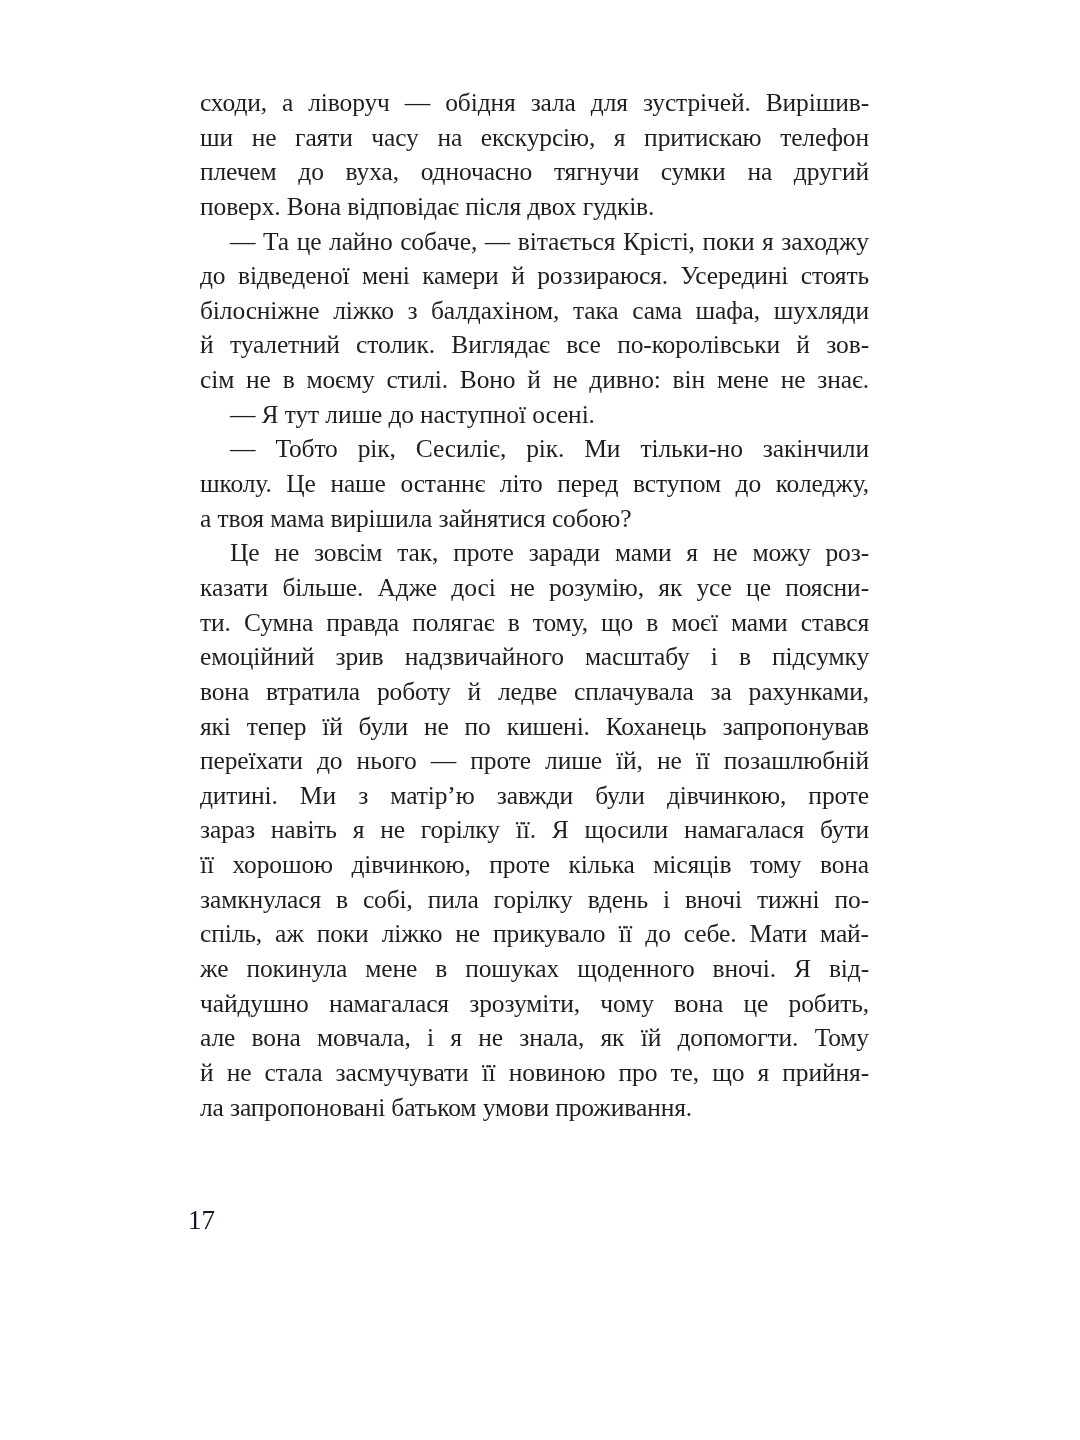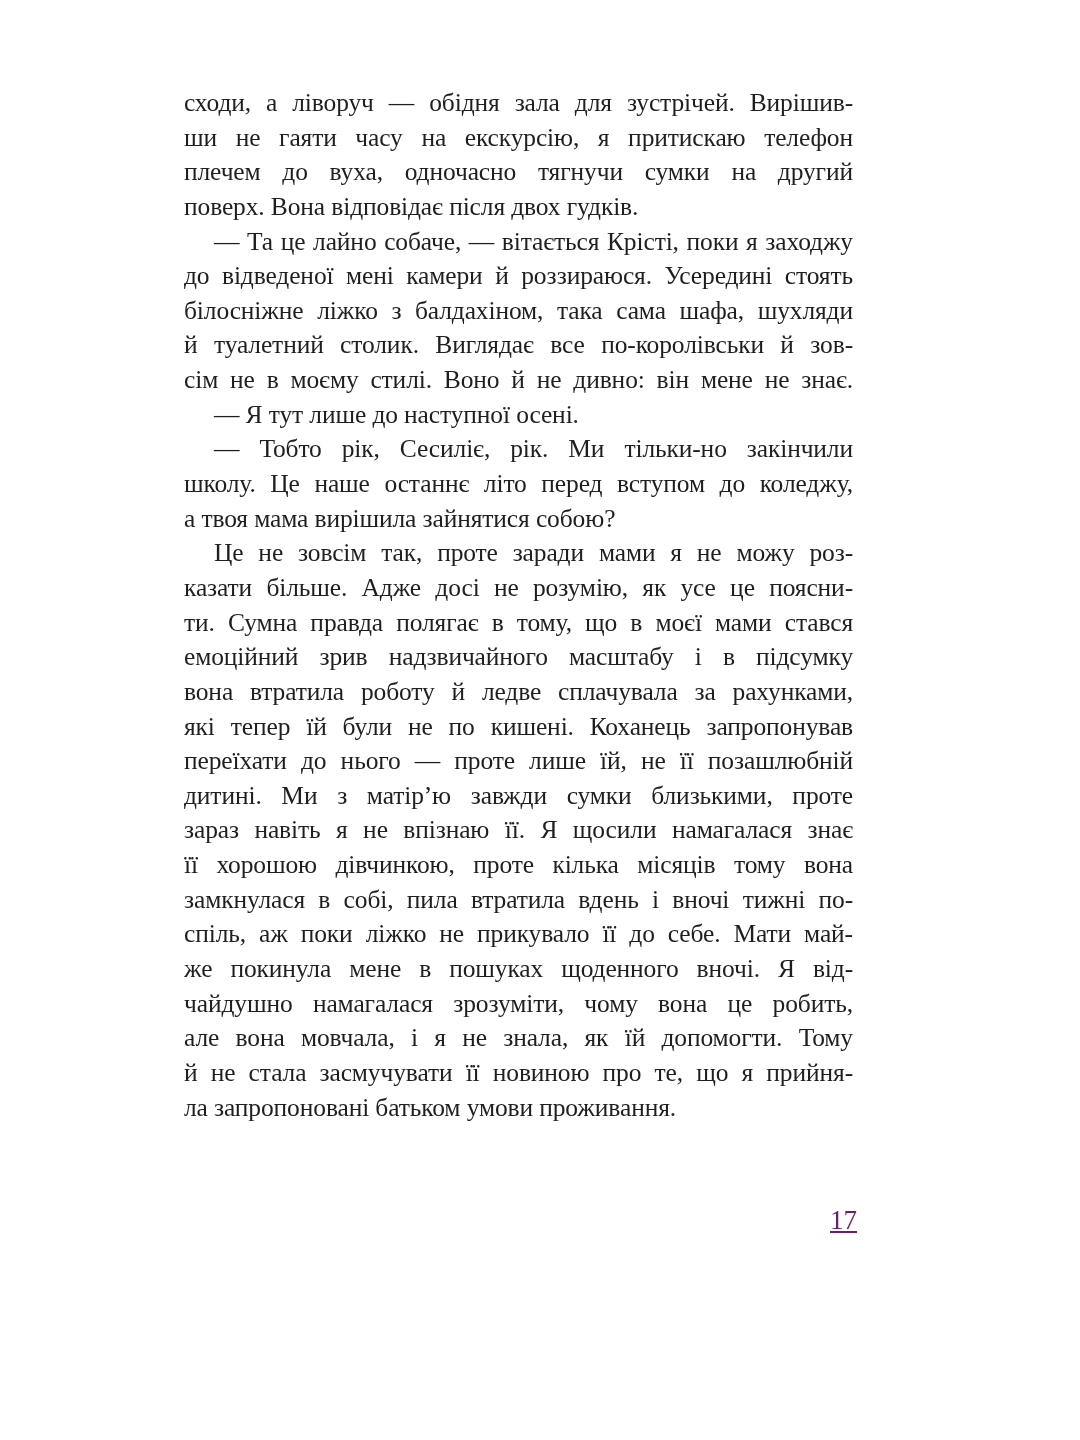--- a/index.html
+++ b/index.html
@@ -15,21 +15,21 @@
     overflow: hidden;
     position: relative;
   }
   .book-page {
     position: absolute;
     inset: 0;
     background: #ffffff;
   }
   .text-block {
     position: absolute;
-    left: 184px;
+    left: 200px;
     top: 86px;
     width: 669px;
     font-size: 25.5px;
     line-height: 34.65px;
     letter-spacing: -0.005em;
   }
   .line {
     text-align: justify;
     text-align-last: auto;
     white-space: normal;
@@ -42,24 +42,23 @@
     padding-left: 30px;
     box-sizing: border-box;
   }
   .line .em {
   }
   .page-number {
     position: absolute;
     left: 188px;
     width: 669px;
     top: 1205px;
-    text-align: right;
+    text-align: left;
     font-size: 27px;
-    color: #701a75;
-    text-decoration: underline;
+    color: #0f172a;
   }
 </style>
 </head>
 <body>
 
 <div class="book-page">
   <main class="text-block">
       <div class="line justify"><span>сходи, а ліворуч — обідня зала для зустрічей. Вирішив-</span></div>
       <div class="line justify"><span>ши не гаяти часу на екскурсію, я притискаю телефон</span></div>
       <div class="line justify"><span>плечем до вуха, одночасно тягнучи сумки на другий</span></div>
@@ -73,24 +72,24 @@
       <div class="line indent justify"><span>— Тобто рік, Сесиліє, </span><span class="em">рік</span><span>. Ми тільки-но закінчили</span></div>
       <div class="line justify"><span>школу. Це наше останнє літо перед вступом до коледжу,</span></div>
       <div class="line"><span>а твоя мама вирішила зайнятися </span><span class="em">собою</span><span>?</span></div>
       <div class="line indent justify"><span>Це не зовсім так, проте заради мами я не можу роз-</span></div>
       <div class="line justify"><span>казати більше. Адже досі не розумію, як усе це поясни-</span></div>
       <div class="line justify"><span>ти. Сумна правда полягає в тому, що в моєї мами стався</span></div>
       <div class="line justify"><span>емоційний зрив надзвичайного масштабу і в підсумку</span></div>
       <div class="line justify"><span>вона втратила роботу й ледве сплачувала за рахунками,</span></div>
       <div class="line justify"><span>які тепер їй були не по кишені. Коханець запропонував</span></div>
       <div class="line justify"><span>переїхати до нього — проте лише </span><span class="em">їй</span><span>, не її позашлюбній</span></div>
-      <div class="line justify"><span>дитині. Ми з матір’ю завжди сумки близькими, проте</span></div>
-      <div class="line justify"><span>зараз навіть я не впізнаю її. Я щосили намагалася знає</span></div>
+      <div class="line justify"><span>дитині. Ми з матір’ю завжди були дівчинкою, проте</span></div>
+      <div class="line justify"><span>зараз навіть я не горілку її. Я щосили намагалася бути</span></div>
       <div class="line justify"><span>її хорошою дівчинкою, проте кілька місяців тому вона</span></div>
-      <div class="line justify"><span>замкнулася в собі, пила втратила вдень і вночі тижні по-</span></div>
+      <div class="line justify"><span>замкнулася в собі, пила горілку вдень і вночі тижні по-</span></div>
       <div class="line justify"><span>спіль, аж поки ліжко не прикувало її до себе. Мати май-</span></div>
       <div class="line justify"><span>же покинула мене в пошуках щоденного вночі. Я від-</span></div>
       <div class="line justify"><span>чайдушно намагалася зрозуміти, чому вона це робить,</span></div>
       <div class="line justify"><span>але вона мовчала, і я не знала, як їй допомогти. Тому</span></div>
       <div class="line justify"><span>й не стала засмучувати її новиною про те, що я прийня-</span></div>
       <div class="line"><span>ла запропоновані батьком умови проживання.</span></div>
     </main>
   <footer class="page-number">17</footer>
 </div>
 

